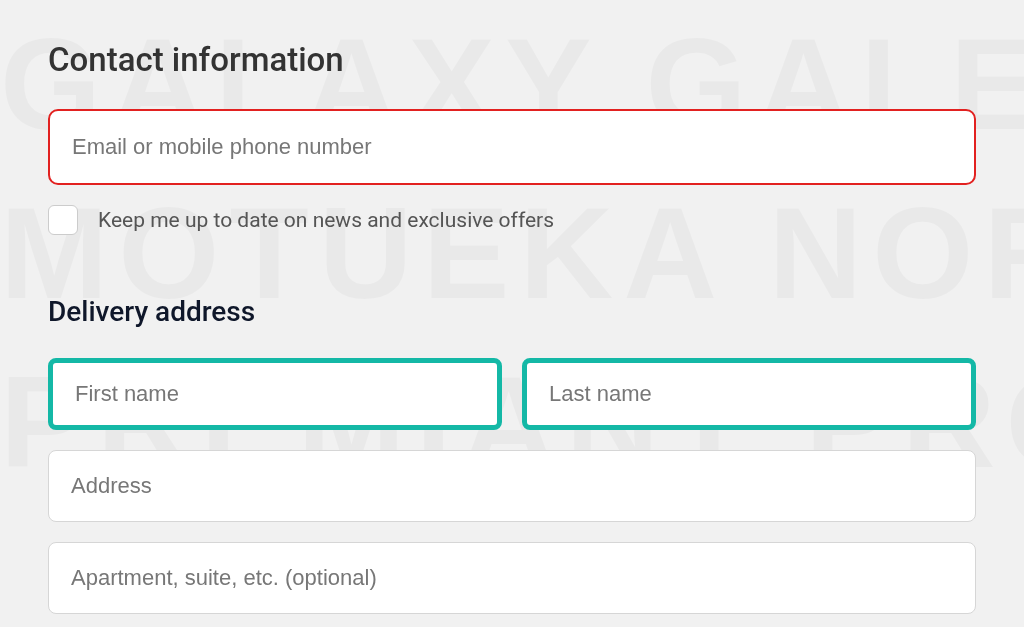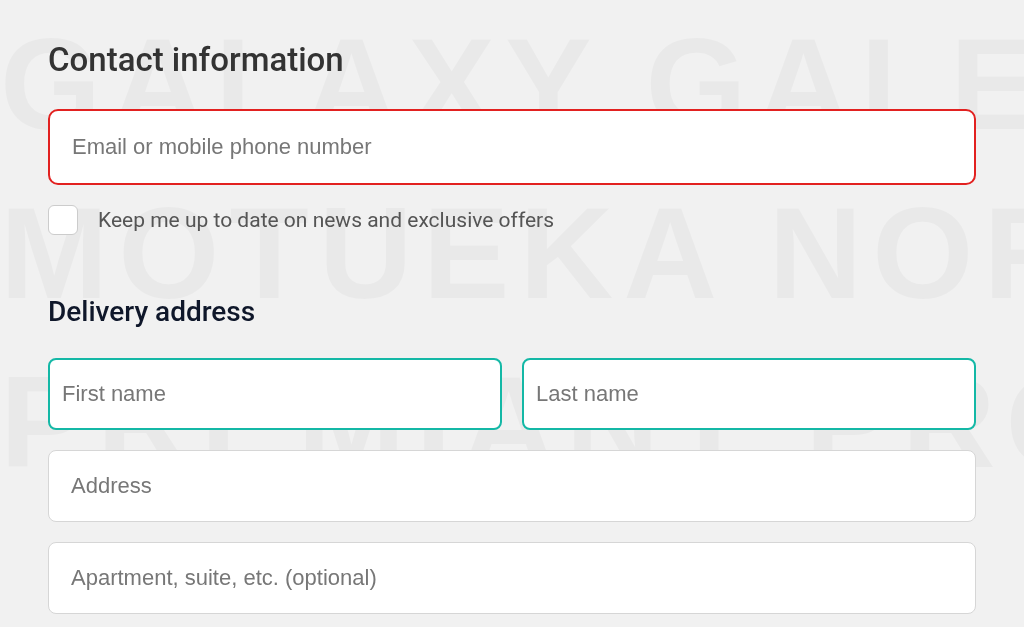--- a/index.html
+++ b/index.html
@@ -95,24 +95,24 @@
       margin-bottom: 30px;
     }
     .name-row {
       display: flex;
       gap: 20px;
       margin-bottom: 20px;
     }
     .text-input {
       flex: 1;
       height: 72px;
-      border: 2px solid #14b8a6;
+      border: 5px solid #14b8a6;
       border-radius: 8px;
       font-size: 22px;
-      padding: 0 12px;
+      padding: 0 22px;
       color: #333;
       background: #fff;
       outline: none;
     }
     .text-input::placeholder {
       color: #777;
     }
     .full-input {
       width: 100%;
       height: 72px;

